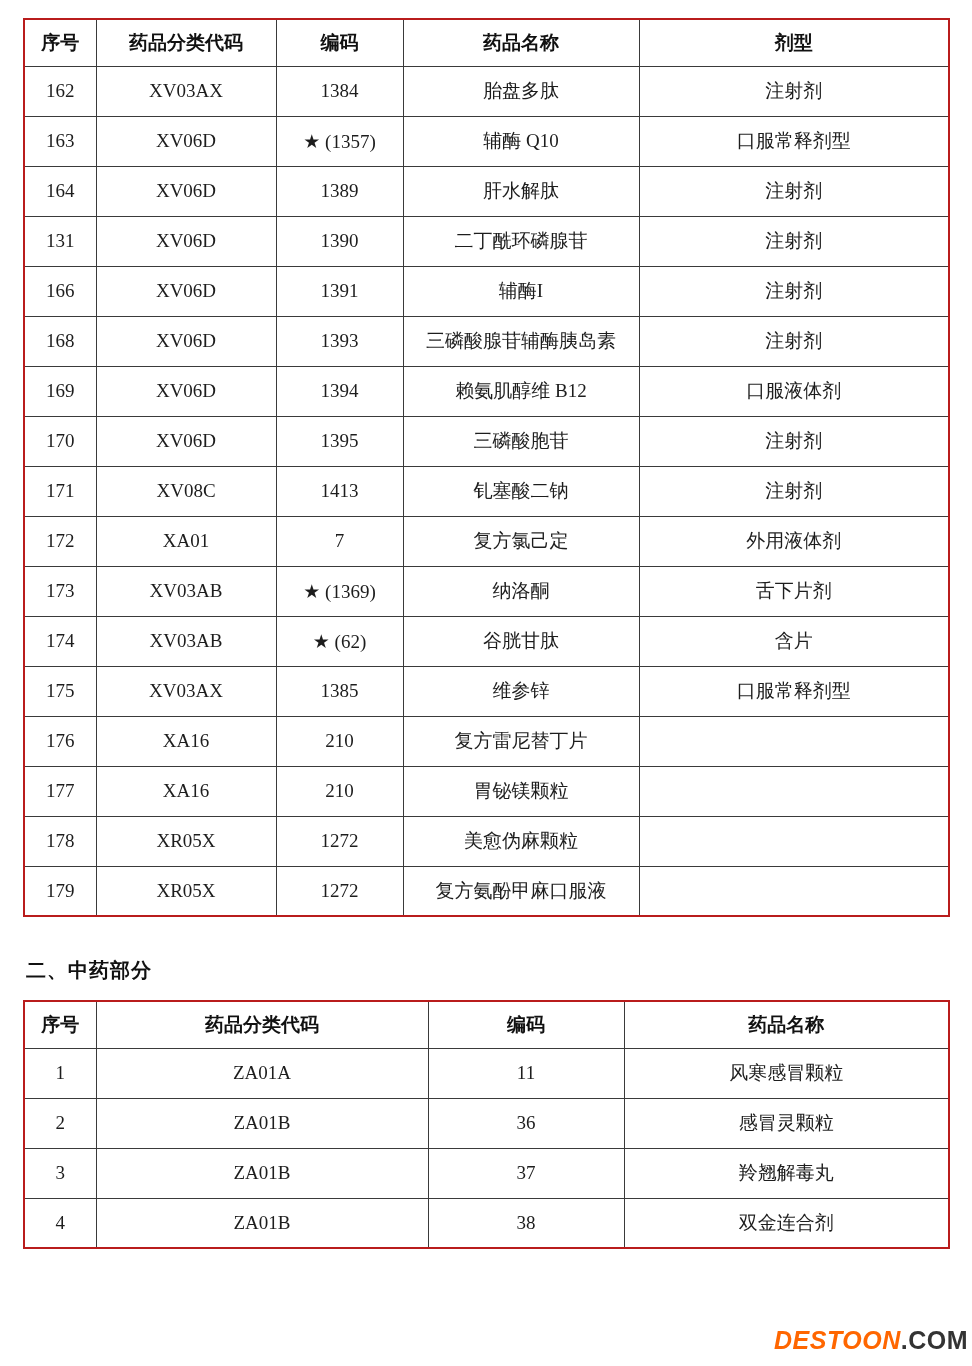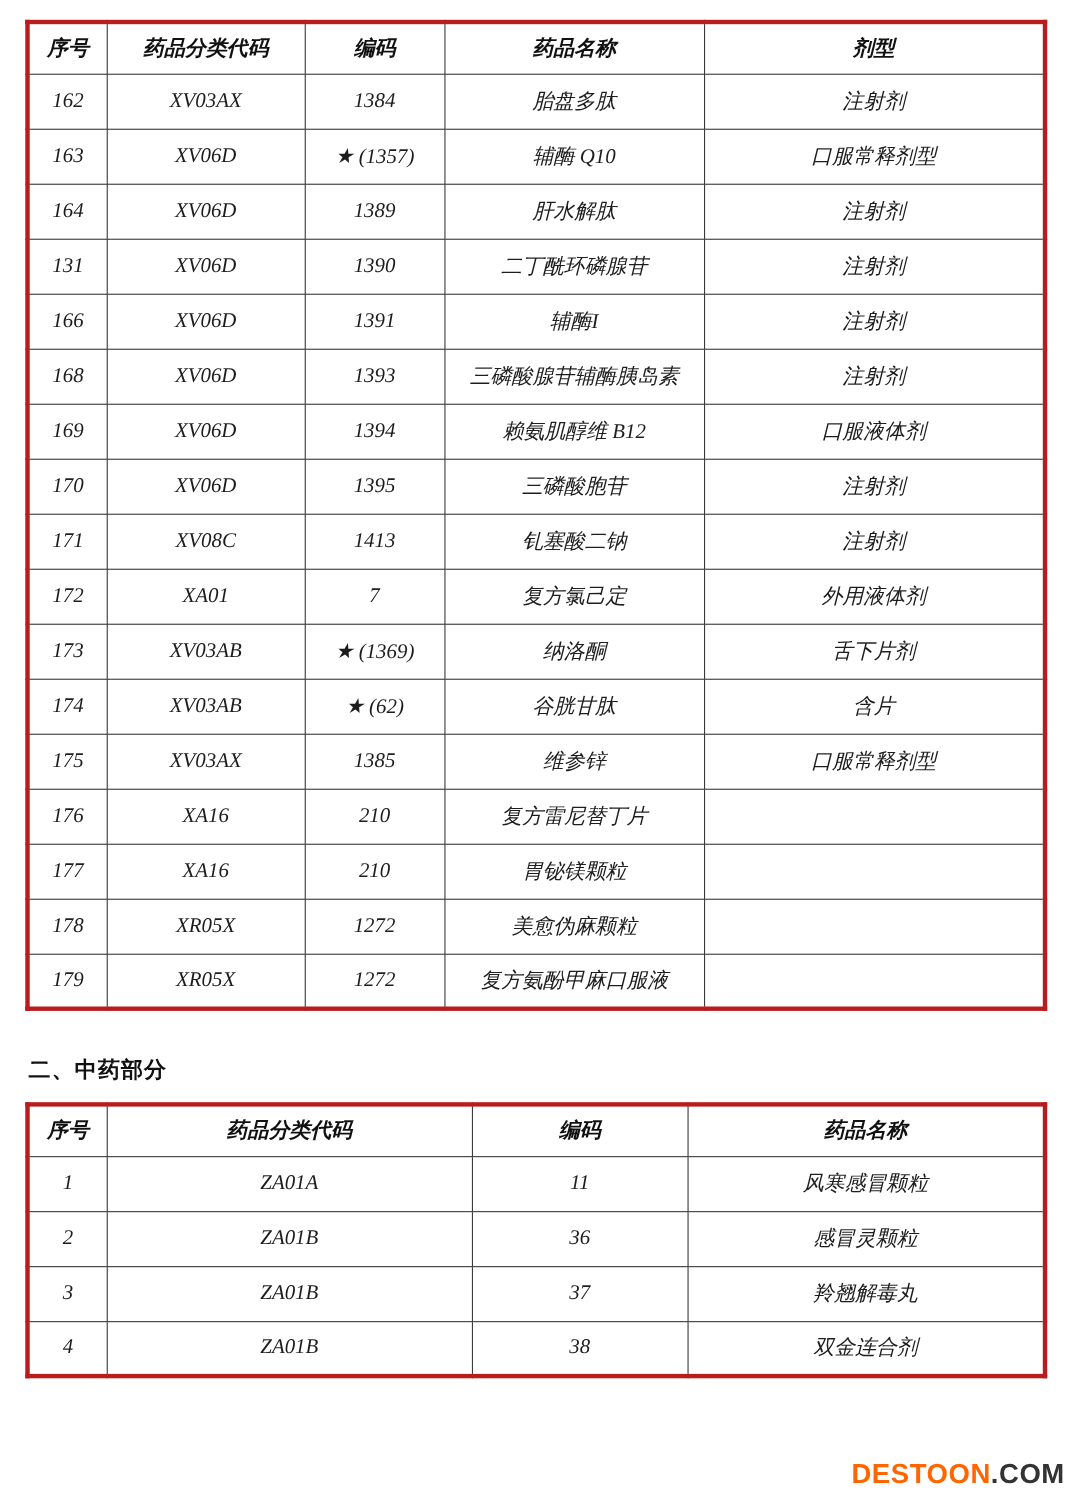--- a/index.html
+++ b/index.html
@@ -17,22 +17,21 @@
     overflow: hidden;
   }
   table {
     border-collapse: collapse;
     table-layout: fixed;
     background: #ffffff;
   }
   .tbl {
     margin-left: 23px;
     width: 925px;
-    border: 4px solid #b91c1c;
-    font-style: italic;
+    border: 2px solid #b91c1c;
   }
   .tbl th, .tbl td {
     border: 1px solid #3a3a3a;
     text-align: center;
     vertical-align: middle;
     overflow: hidden;
     white-space: nowrap;
   }
   .tbl th {
     font-family: "Liberation Sans", "DejaVu Sans", sans-serif;
@@ -60,21 +59,21 @@
     position: absolute;
     right: 4px;
     top: 1326px;
     font-family: "Liberation Sans", "DejaVu Sans", sans-serif;
     font-weight: bold;
     font-size: 25px;
     letter-spacing: 0.5px;
     text-shadow: 1px 1px 0 #ffffff, -1px -1px 0 #ffffff, 1px -1px 0 #ffffff, -1px 1px 0 #ffffff;
     white-space: nowrap;
   }
-  .wm-brand { color: #ff6600; }
+  .wm-brand { color: #ff6600; font-style: italic; }
   .wm-suffix { color: #333333; }
 </style>
 </head>
 <body>
 
 <div class="page">
 
   <table id="table1" class="tbl">
     <colgroup>
         <col style="width: 72px;">

